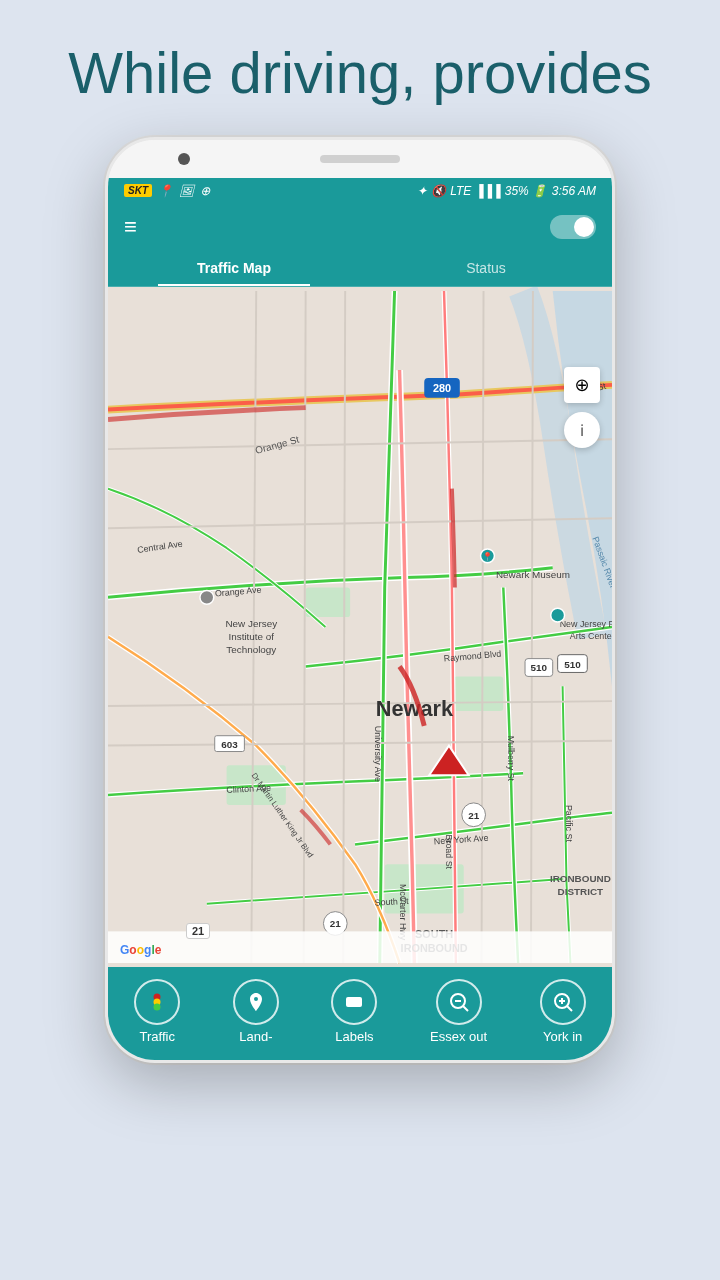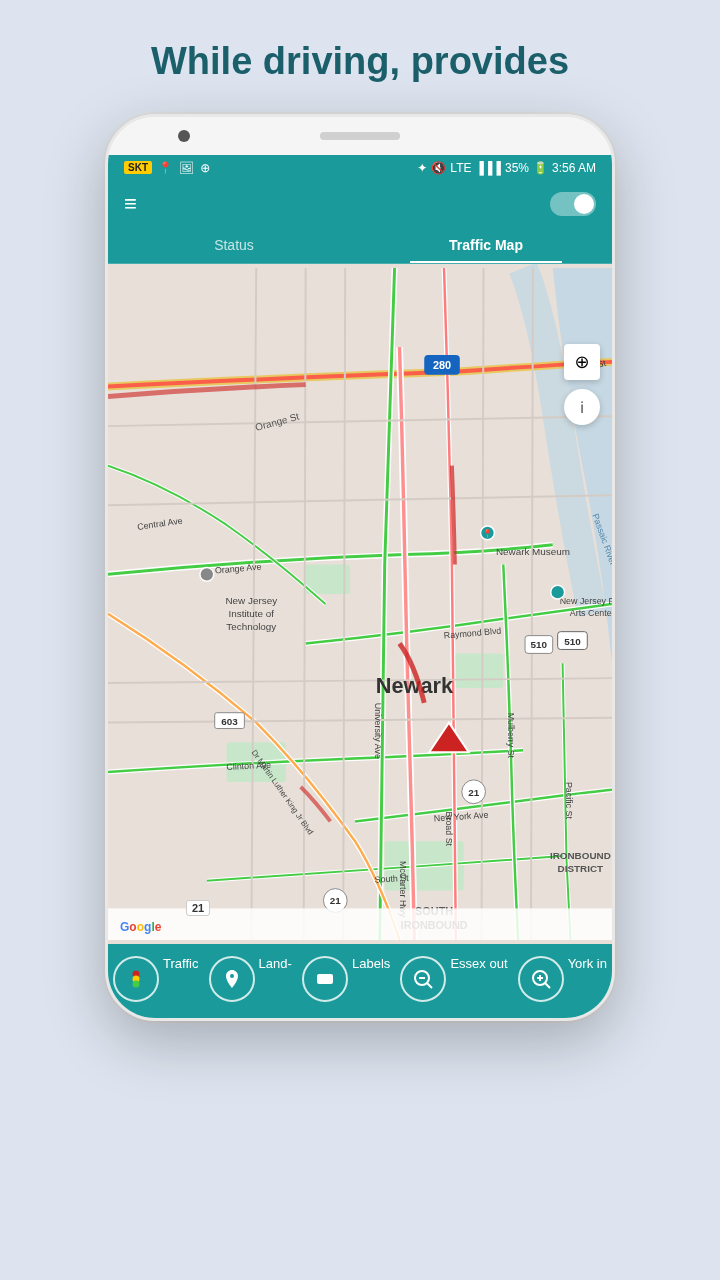--- a/index.html
+++ b/index.html
@@ -12,22 +12,22 @@
       position: relative;
     }
 
     
     .headline {
       text-align: center;
       padding: 40px 40px 20px;
       color: #1a5f6a;
     }
     .headline h1 {
-      font-size: 38px;
-      font-weight: 700;
+      font-size: 58px;
+      font-weight: 400;
       line-height: 1.15;
     }
 
     
     .phone-wrapper {
       display: flex;
       justify-content: center;
       align-items: flex-start;
       margin-top: 10px;
     }
@@ -69,20 +69,21 @@
 
     
     .status-bar {
       background: #1a9a9a;
       color: white;
       font-size: 13px;
       padding: 6px 16px;
       display: flex;
       justify-content: space-between;
       align-items: center;
+      font-style: italic;
     }
     .status-left { display: flex; align-items: center; gap: 6px; }
     .status-right { display: flex; align-items: center; gap: 4px; font-size: 12px; }
     .skt-badge {
       background: #ffcc00;
       color: #222;
       font-size: 10px;
       font-weight: bold;
       padding: 1px 4px;
       border-radius: 2px;
@@ -196,22 +197,22 @@
     
     .bottom-nav {
       background: #1a9a9a;
       display: flex;
       justify-content: space-around;
       align-items: center;
       padding: 12px 0 16px;
     }
     .nav-item {
       display: flex;
-      flex-direction: row;
-      align-items: flex-start;
+      flex-direction: column;
+      align-items: center;
       gap: 4px;
       cursor: pointer;
       color: white;
     }
     .nav-icon {
       width: 46px;
       height: 46px;
       border: 2px solid rgba(255,255,255,0.8);
       border-radius: 50%;
       display: flex;
@@ -288,25 +289,25 @@
     </div>
 
     <div class="toolbar">
       <span class="hamburger">≡</span>
       <div class="toggle-switch">
         <div class="toggle-knob"></div>
       </div>
     </div>
 
     <div class="tabs">
+      <div class="tab active">
+        <span>Traffic Map</span>
+      </div>
       <div class="tab">
         <span>Status</span>
-      </div>
-      <div class="tab active">
-        <span>Traffic Map</span>
       </div>
     </div>
 
     <div class="map-container">
       
       <svg class="map-svg" viewBox="0 0 510 680" xmlns="http://www.w3.org/2000/svg">
 
         <rect width="510" height="680" fill="#e8e0d8"></rect>
 
         <path d="M 450 0 Q 460 100 480 200 Q 500 300 510 400 L 510 0 Z" fill="#b8d4e8" opacity="0.7"></path>

